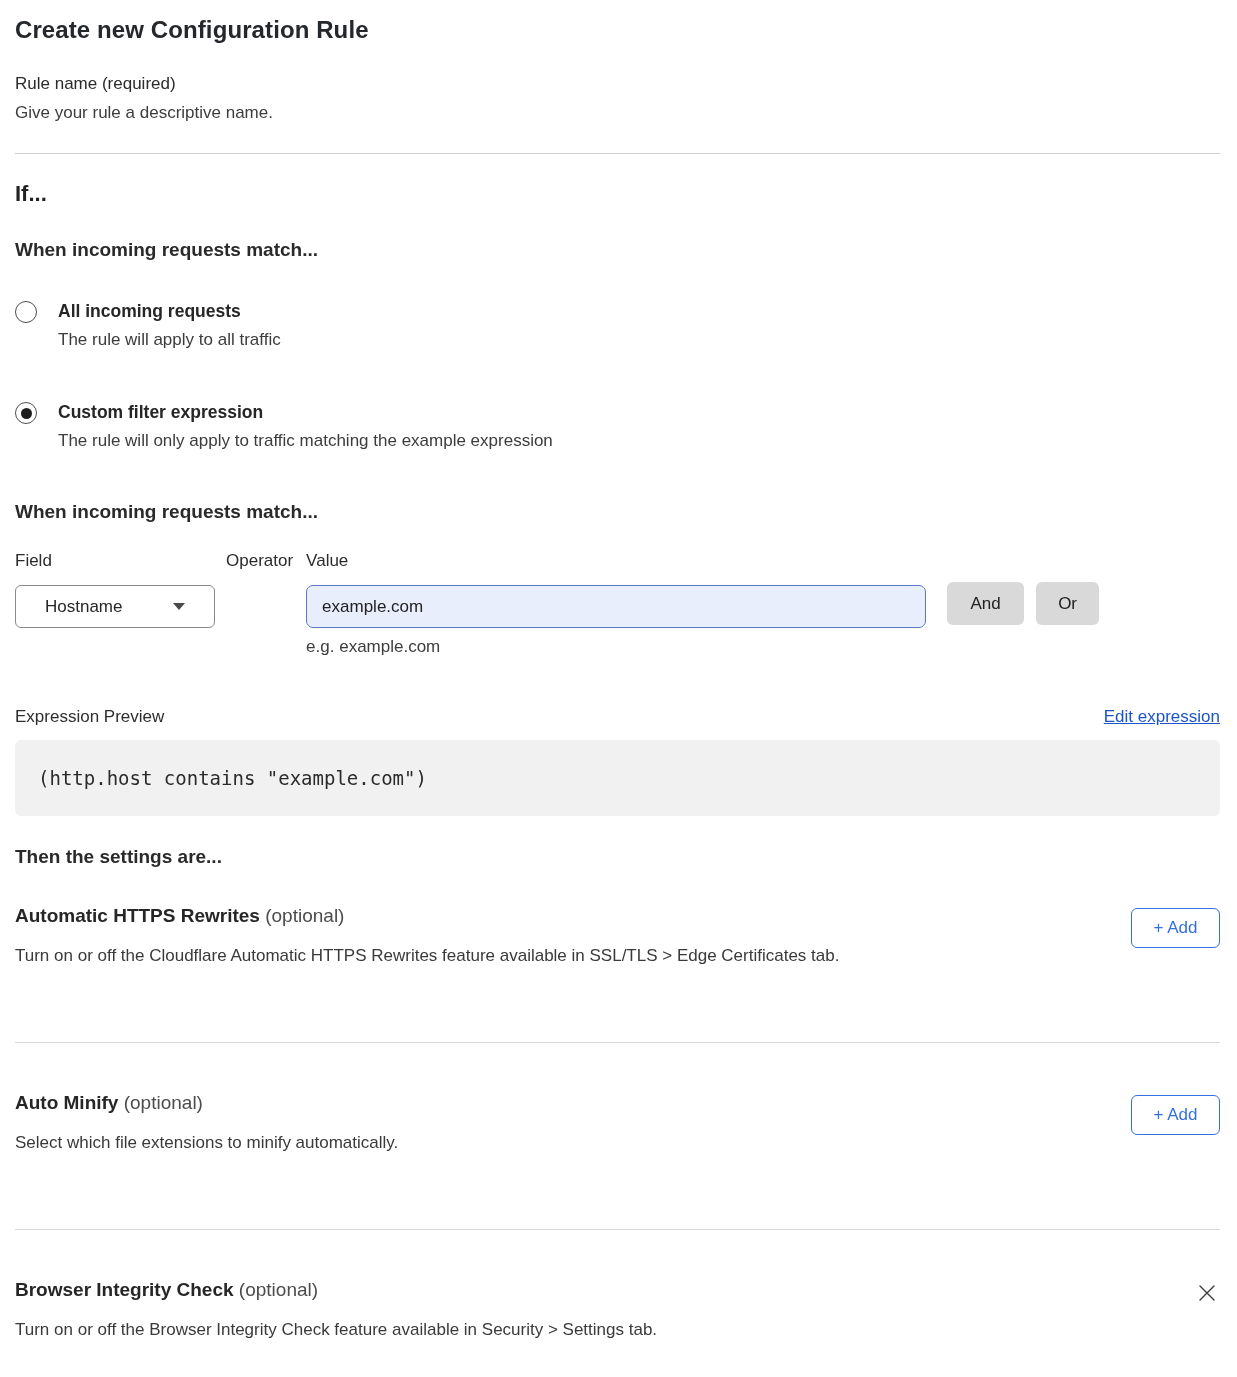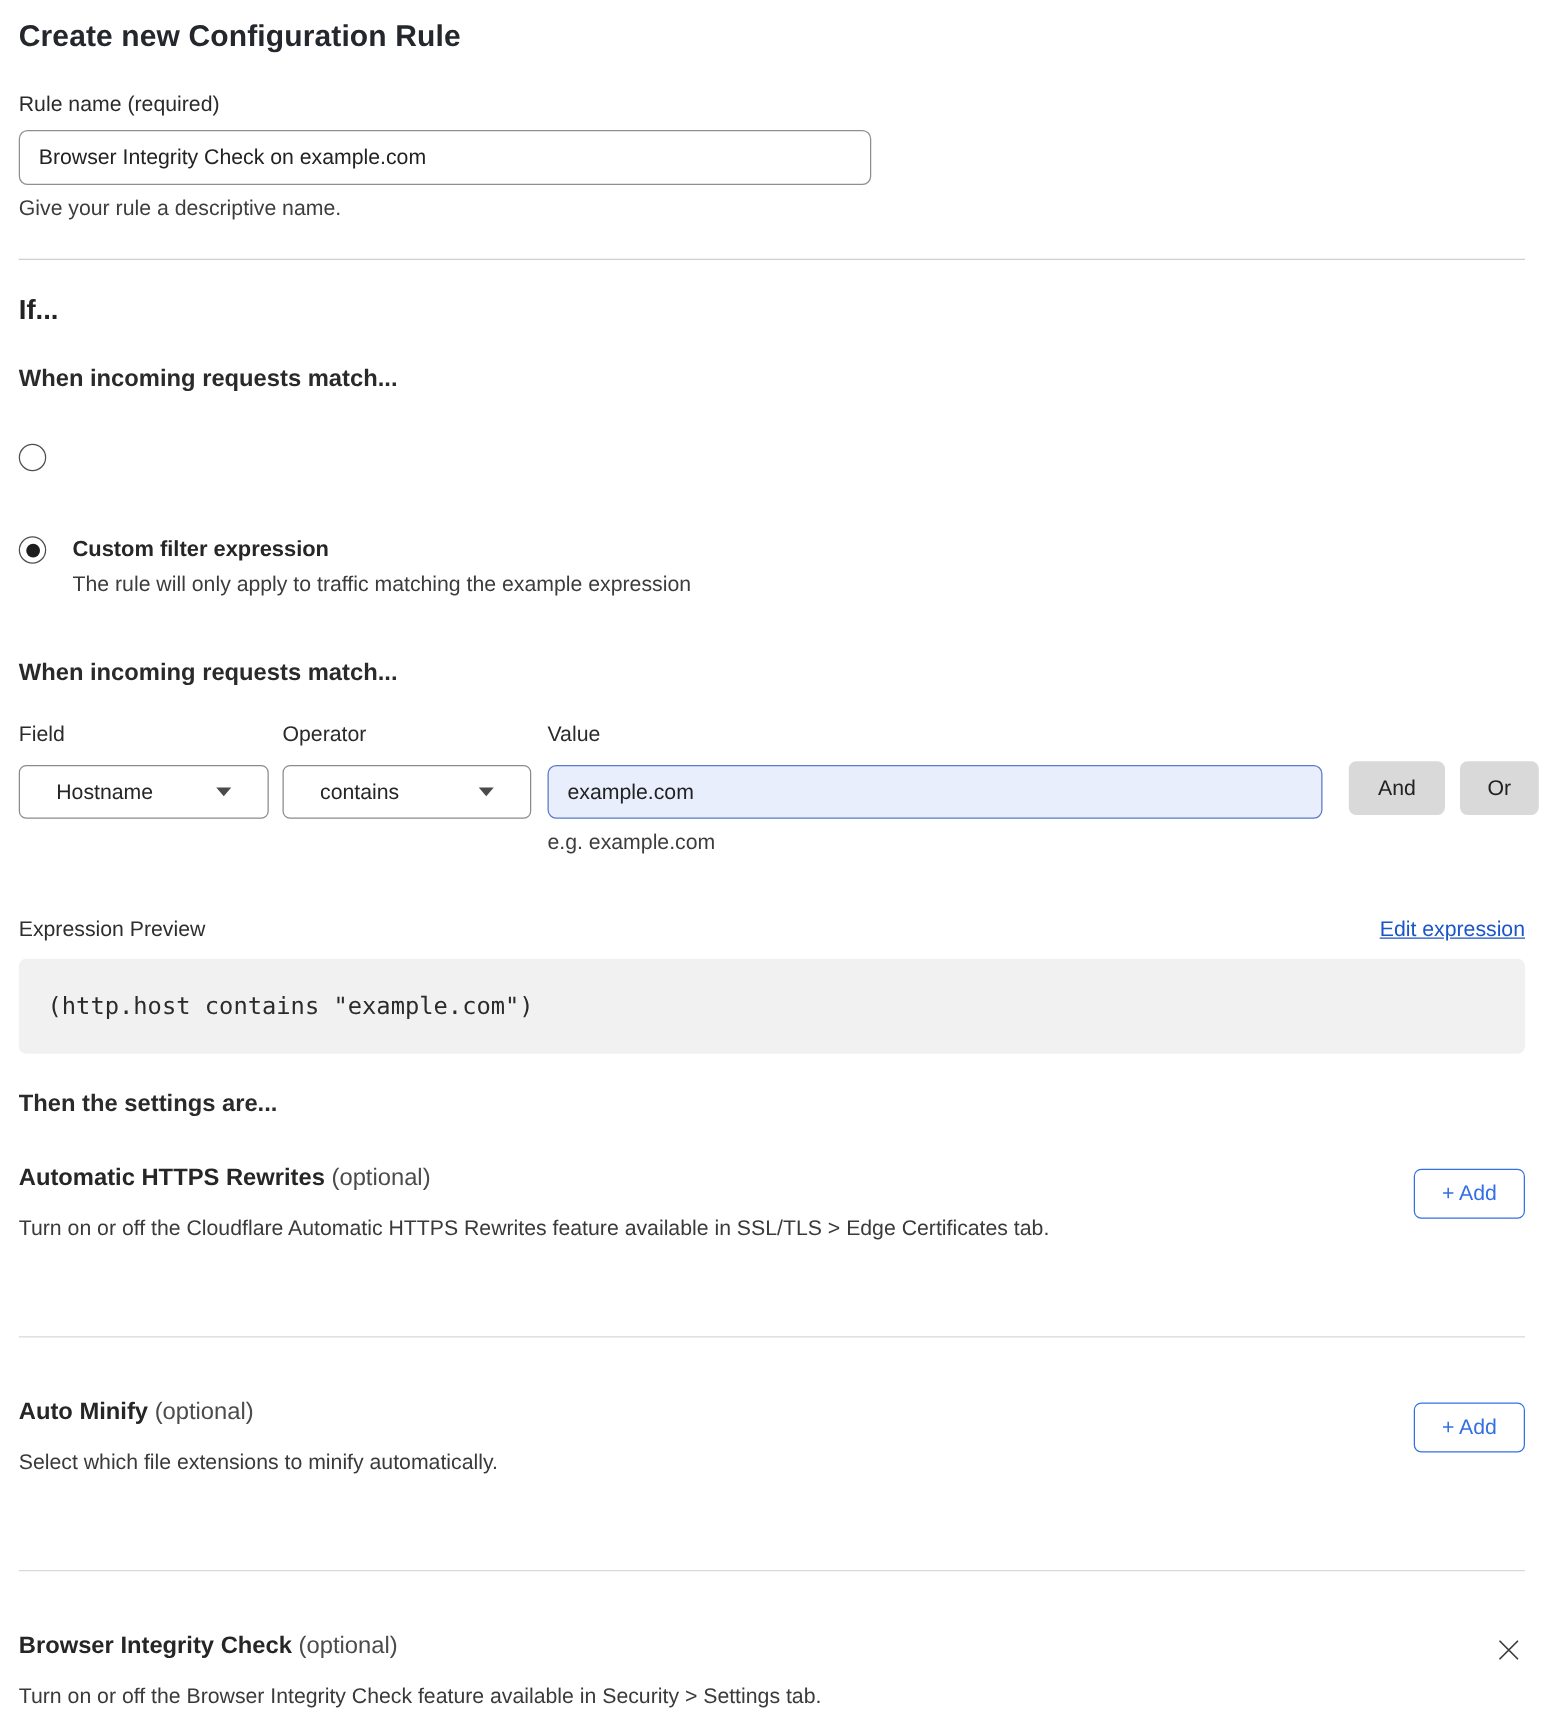--- a/index.html
+++ b/index.html
@@ -148,30 +148,33 @@
   .setting-bottom-space { height: 46px; }
 </style>
 </head>
 <body>
 
 <div class="page">
 
   <h1 class="page-title">Create new Configuration Rule</h1>
 
   <div class="field-label">Rule name (required)</div>
-  <input class="text-input" type="text" value="Browser Integrity Check on example.com" style="">
   <div class="help-text">Give your rule a descriptive name.</div>
 
   <hr class="divider">
 
   <h2 class="if-heading">If...</h2>
   <h3 class="sub-heading">When incoming requests match...</h3>
 
   <div class="radio-option">
     <span class="radio-circle"></span>
+    <span class="radio-texts">
+      <span class="radio-label" style="display:block">All incoming requests</span>
+      <span class="radio-desc" style="display:block">The rule will apply to all traffic</span>
+    </span>
   </div>
 
   <div class="radio-option">
     <span class="radio-circle checked"></span>
     <span class="radio-texts">
       <span class="radio-label" style="display:block">Custom filter expression</span>
       <span class="radio-desc" style="display:block">The rule will only apply to traffic matching the example expression</span>
     </span>
   </div>
 
@@ -181,24 +184,20 @@
     <div class="builder-col col-field">
       <div class="col-label">Field</div>
       <div class="select-box">
         <span>Hostname</span>
         <span class="chevron-down"></span>
       </div>
     </div>
 
     <div class="builder-col col-operator">
       <div class="col-label">Operator</div>
-      <div class="select-box">
-        <span>contains</span>
-        <span class="chevron-down"></span>
-      </div>
     </div>
 
     <div class="builder-col col-value">
       <div class="col-label">Value</div>
       <input class="value-input" type="text" value="example.com" style="">
       <div class="value-help">e.g. example.com</div>
     </div>
 
     <div class="conj-row">
       <button class="conj-button and-button">And</button>

